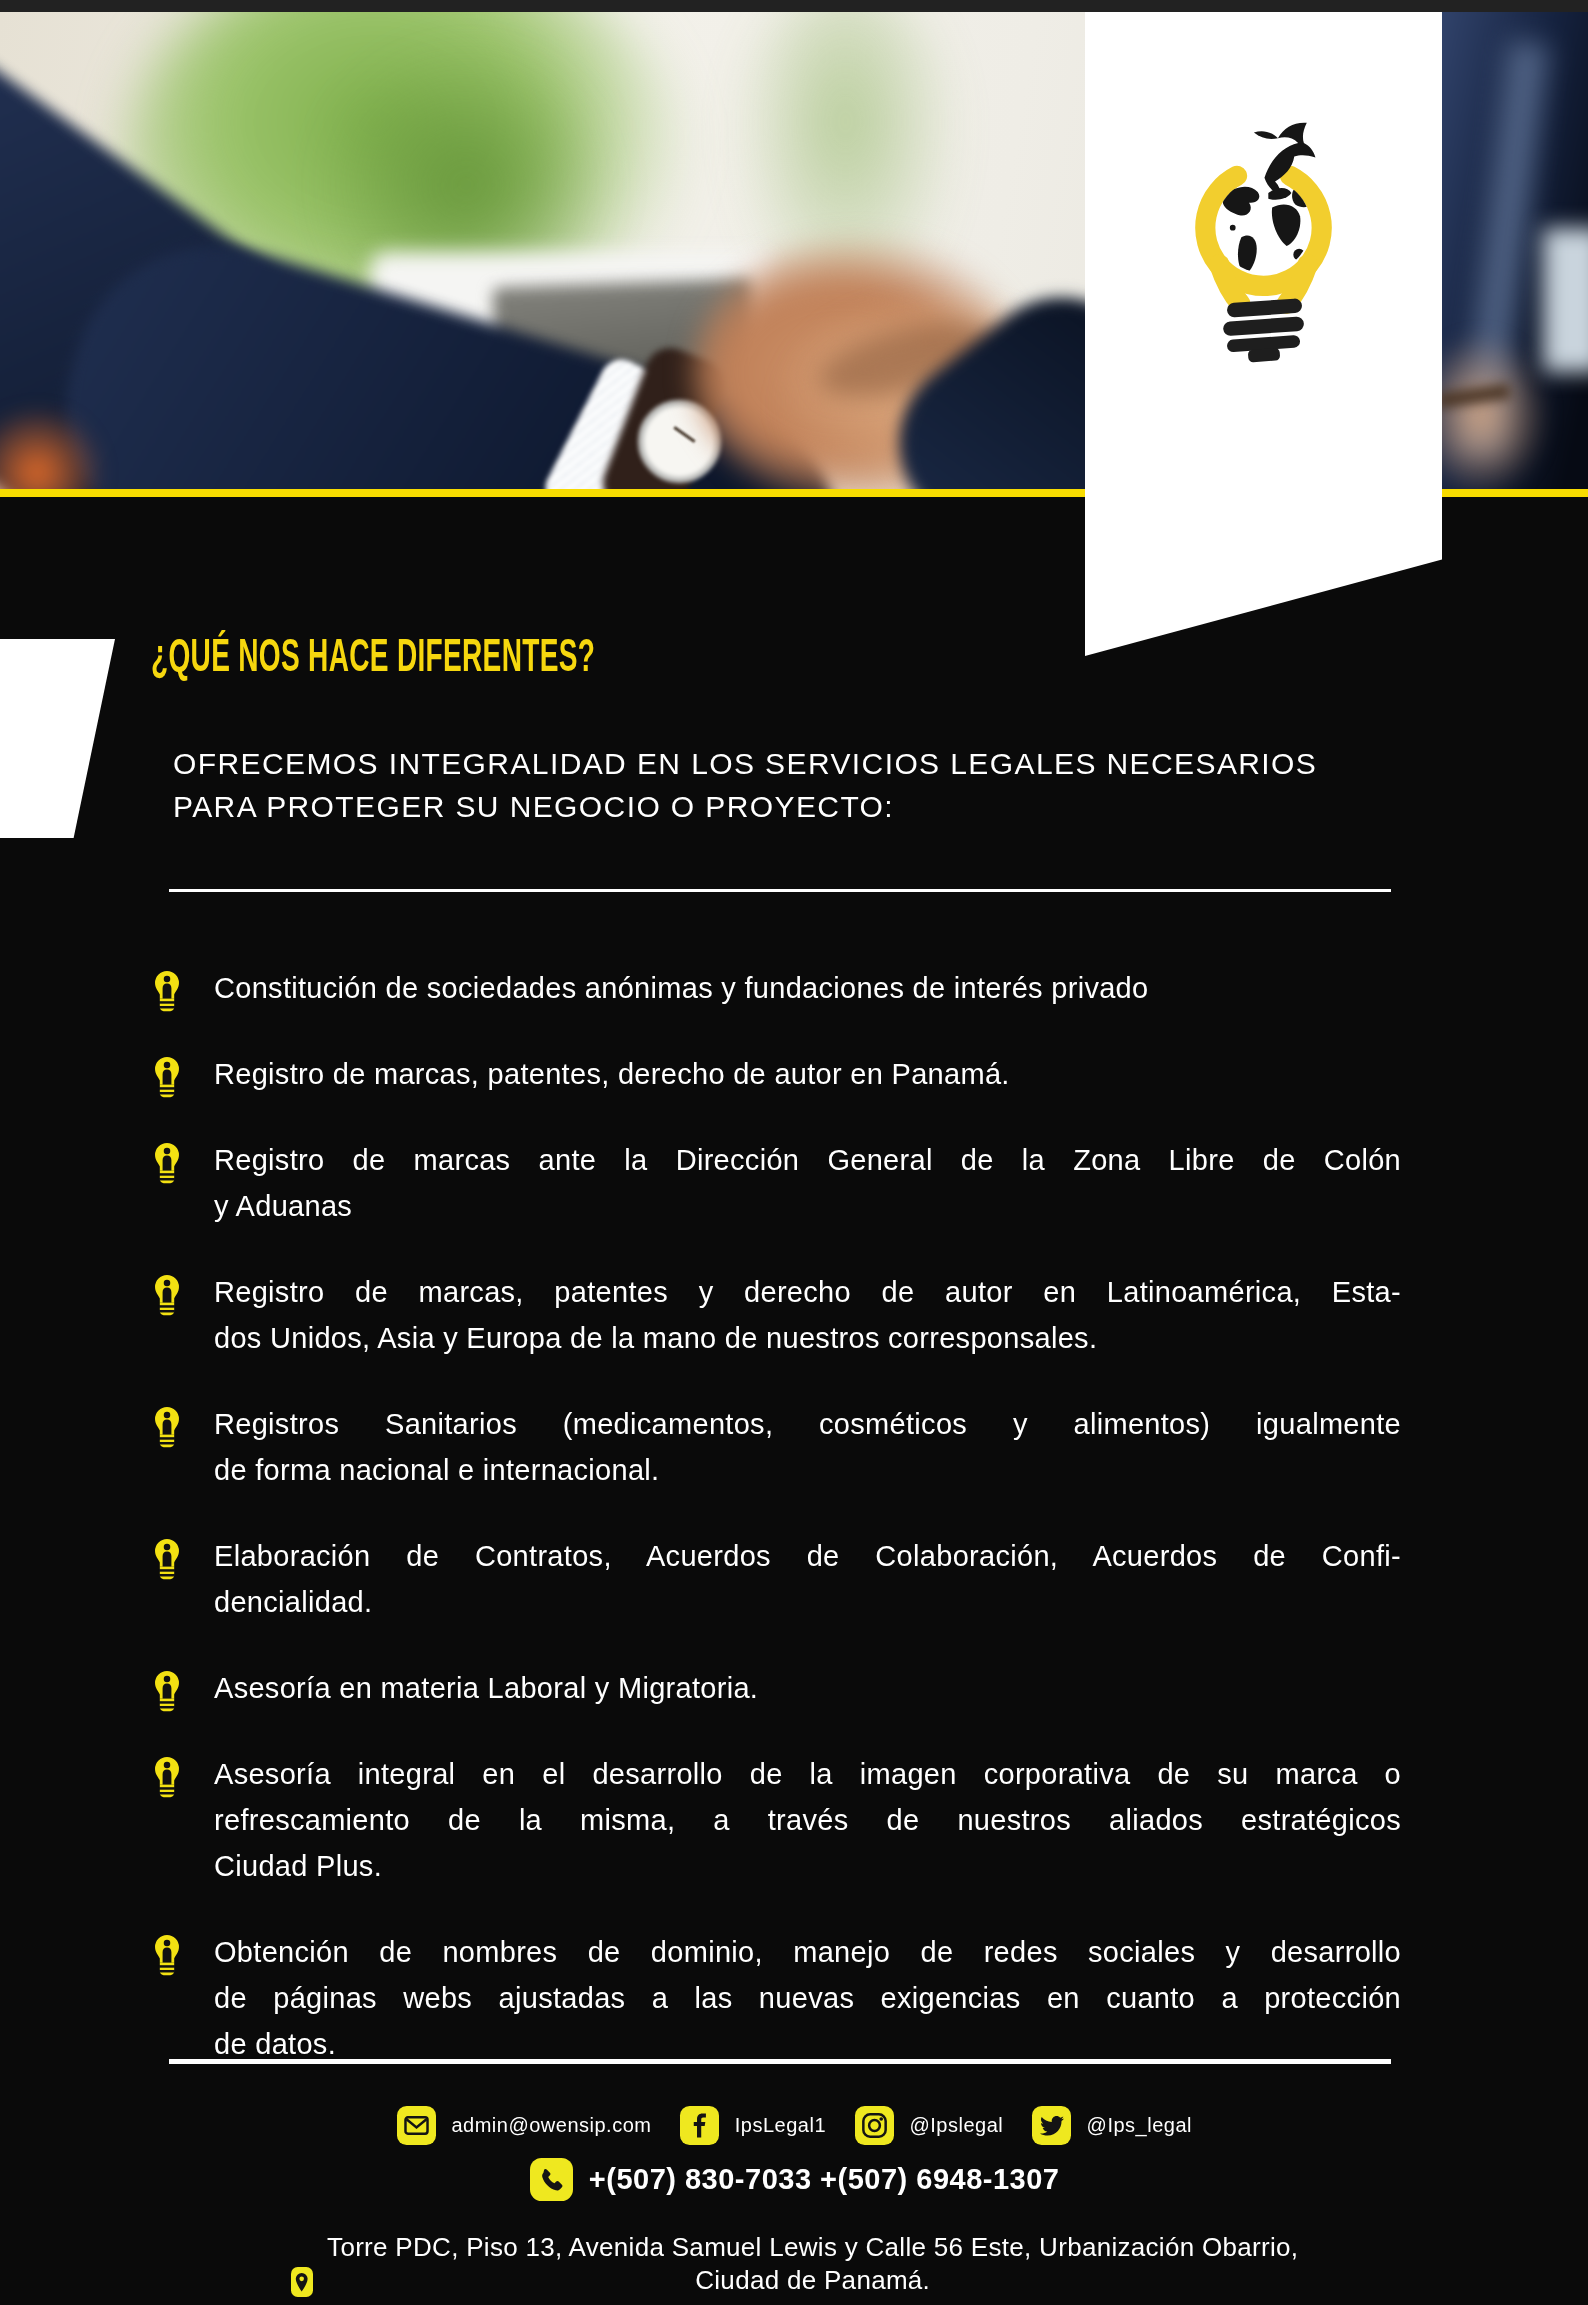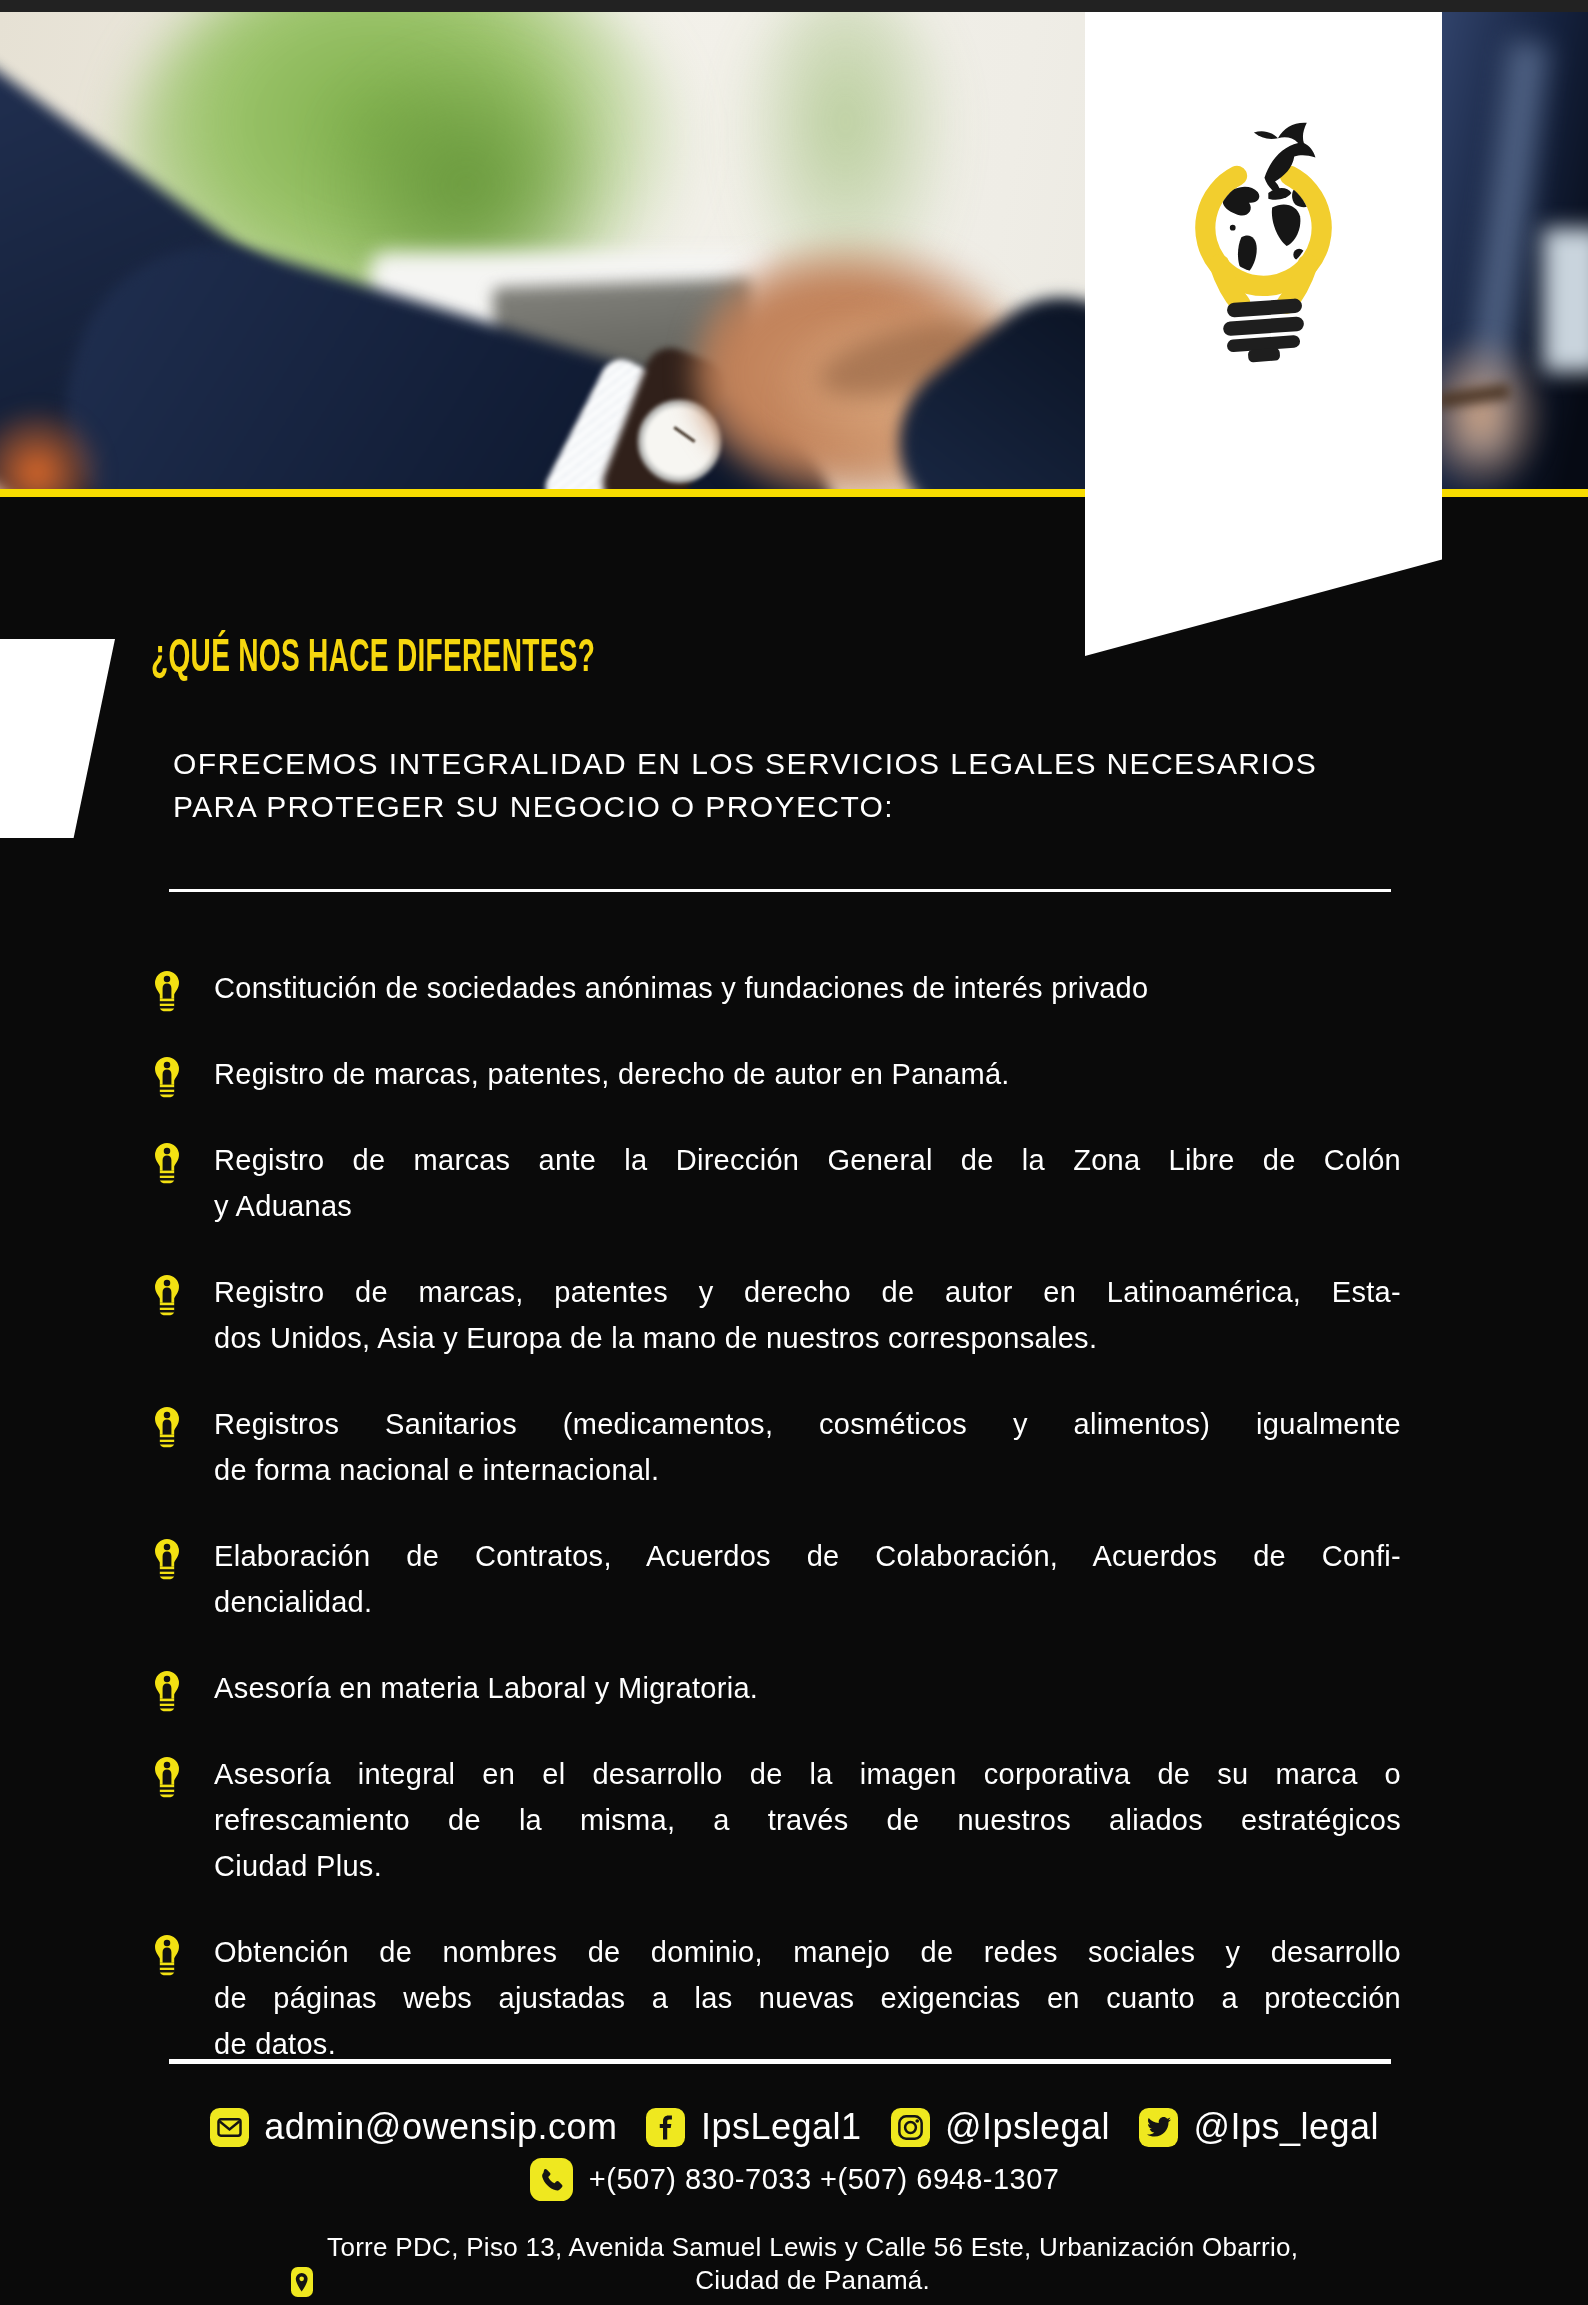--- a/index.html
+++ b/index.html
@@ -90,24 +90,24 @@
   .sep-2{top:2047px;height:4.8px;}
   .services{position:absolute;left:152px;top:953px;width:1249px;list-style:none;z-index:3;}
   .services li{position:relative;padding-left:62px;margin-bottom:40px;
     color:var(--text-white);font-size:29px;line-height:46px;font-weight:300;letter-spacing:0.3px;}
   .services li .bulb{position:absolute;left:0;top:3.8px;}
   .services li span{display:block;}
   .services li span.stretch{text-align-last:justify;}
   
   .frow{position:absolute;left:0;width:1589px;display:flex;justify-content:center;align-items:center;z-index:3;color:var(--text-white);}
   .contact-row{top:2094px;gap:29px;}
-  .contact{display:flex;align-items:center;gap:15.4px;font-size:36px;font-weight:300;letter-spacing:0.5px;}
+  .contact{display:flex;align-items:center;gap:15.4px;font-size:20px;font-weight:300;letter-spacing:0.5px;}
   .sq{width:39px;height:39px;background:var(--icon-yellow);border-radius:9.6px;
     display:flex;align-items:center;justify-content:center;flex:0 0 auto;}
-  .phone-row{top:2146px;gap:16.3px;font-size:29px;font-weight:400;letter-spacing:0.5px;}
+  .phone-row{top:2146px;gap:16.3px;font-size:29px;font-weight:700;letter-spacing:0.5px;}
   .sq.sq-lg{width:43px;height:43px;border-radius:11.5px;}
   .address-row{top:2219px;gap:14.4px;align-items:flex-end;}
   .address-block{font-size:26px;line-height:33px;font-weight:300;letter-spacing:0.3px;text-align:center;}
   .pin-sq{width:22px;height:30px;background:var(--icon-yellow);border-radius:6.7px;
     display:flex;align-items:center;justify-content:center;margin-top:1.9px;flex:0 0 auto;}
 </style>
 </head>
 <body>
 
 <div class="page">

